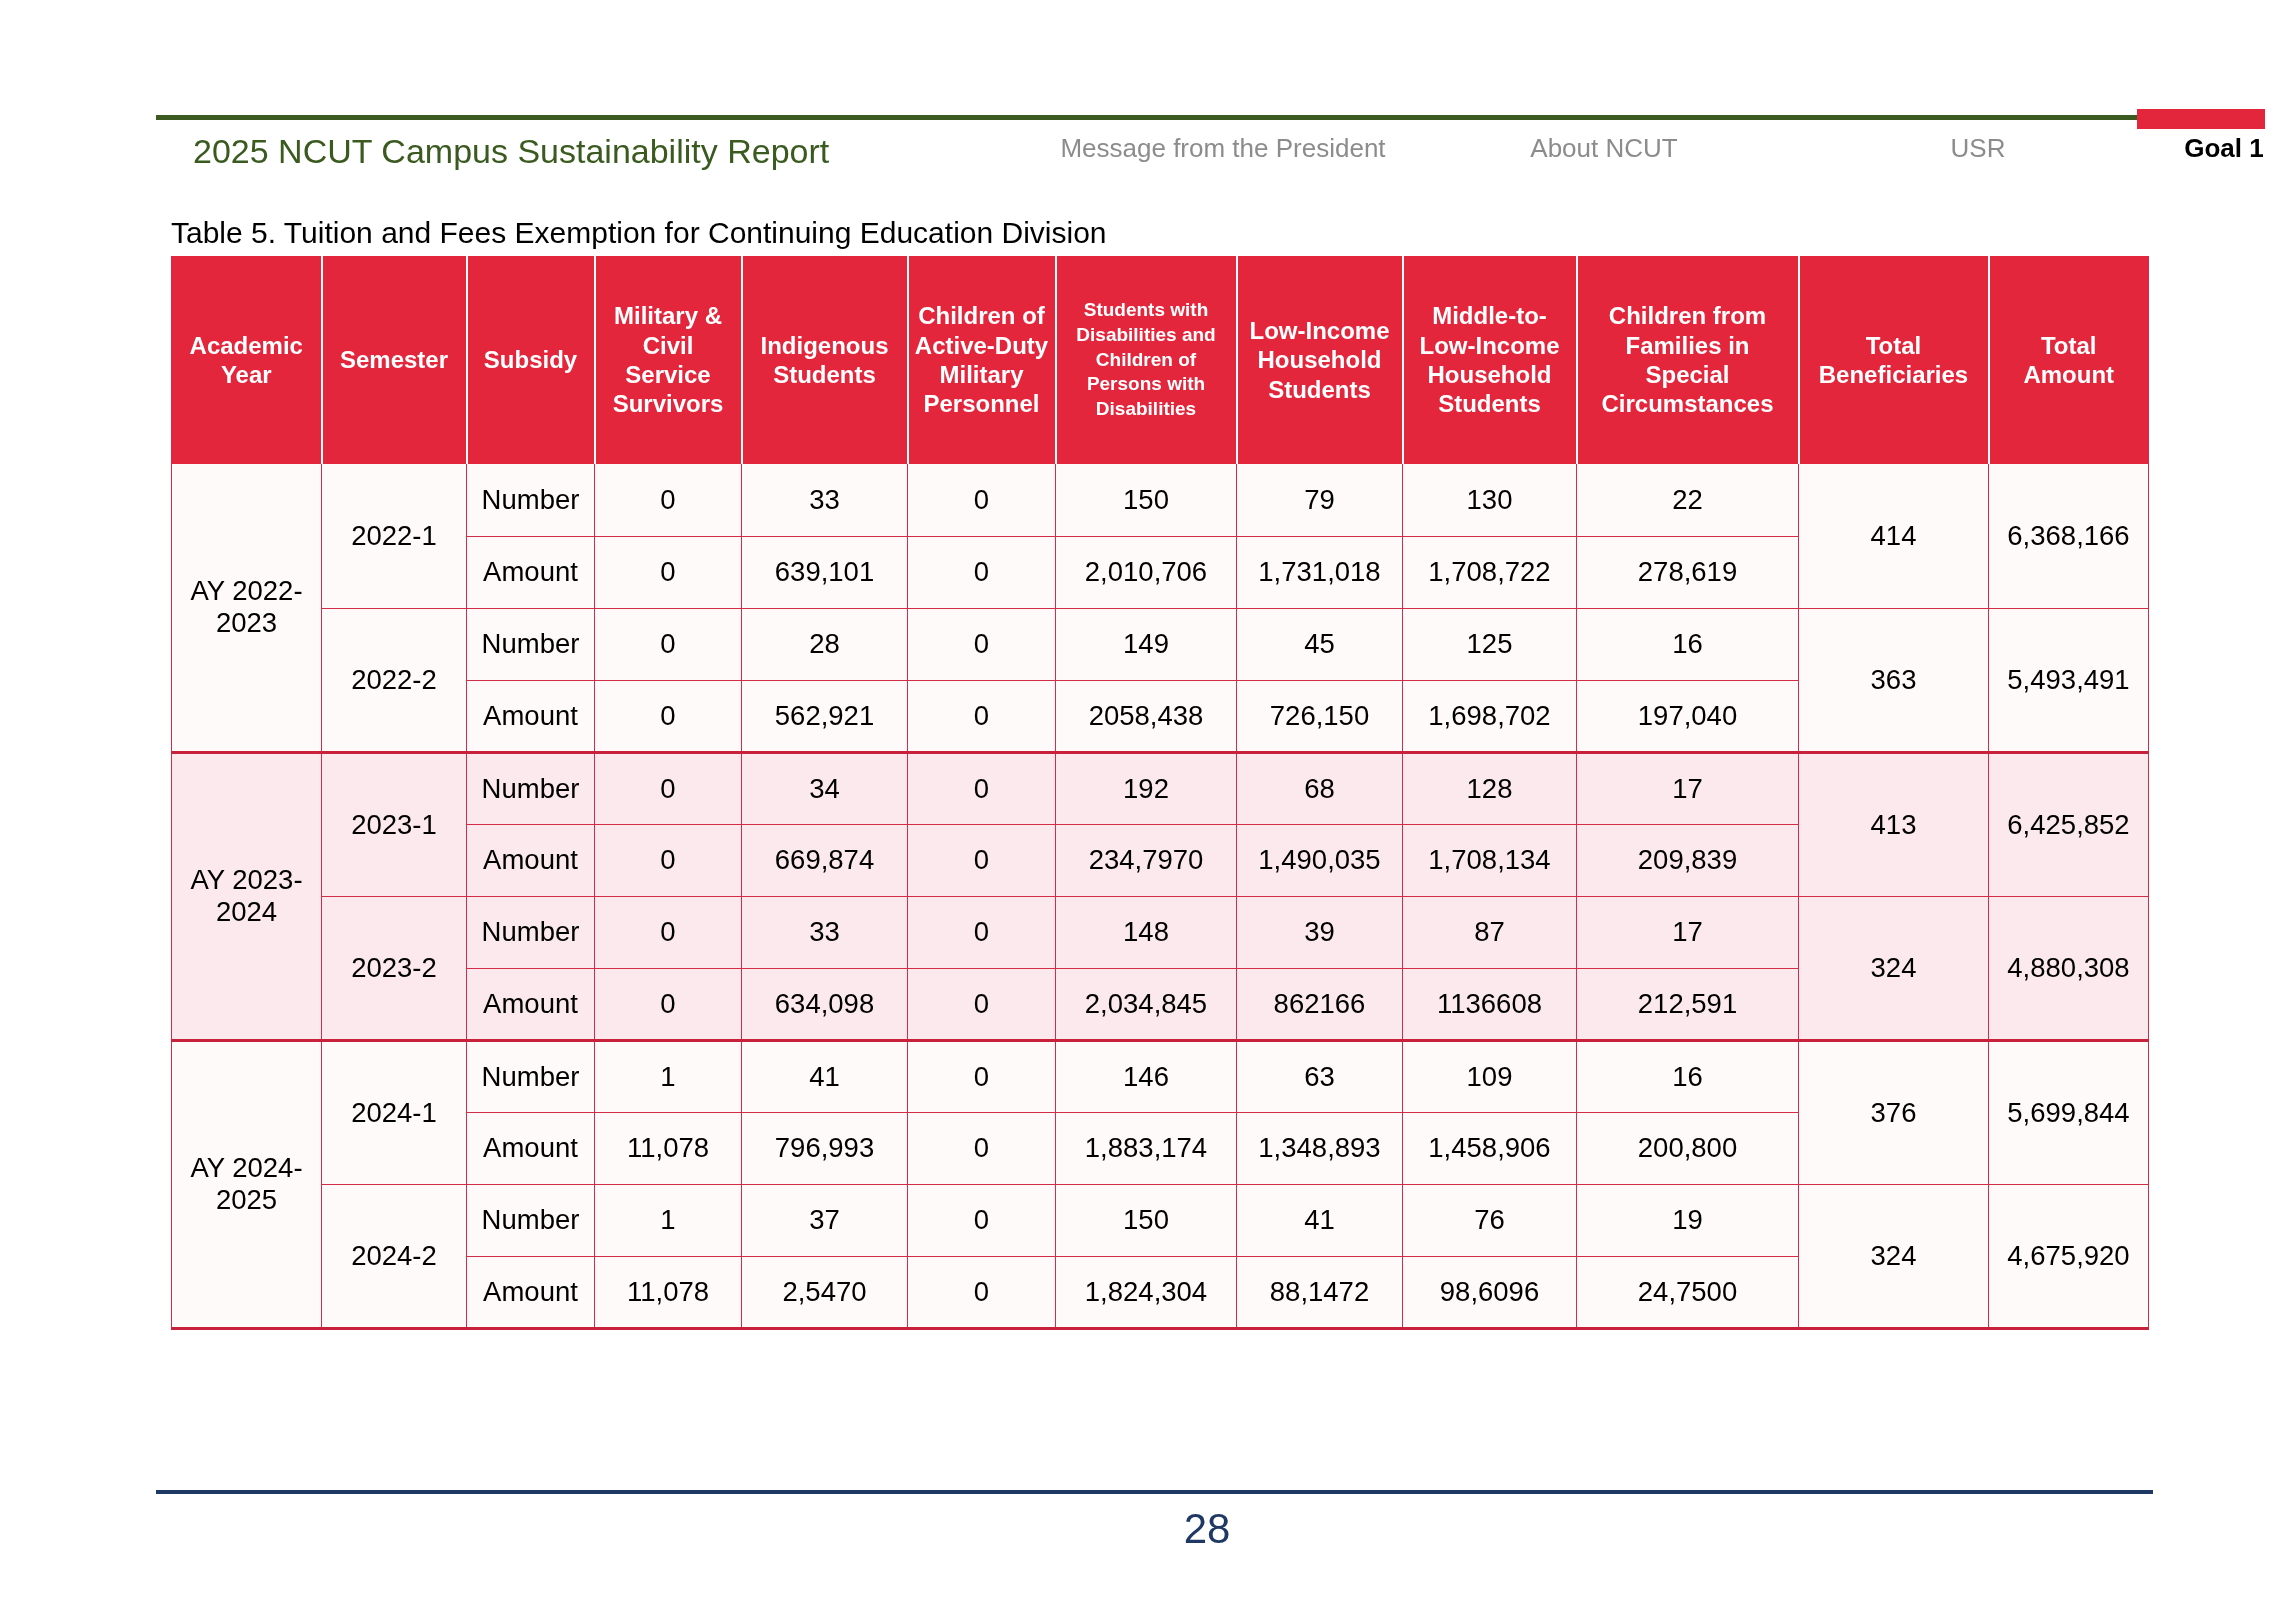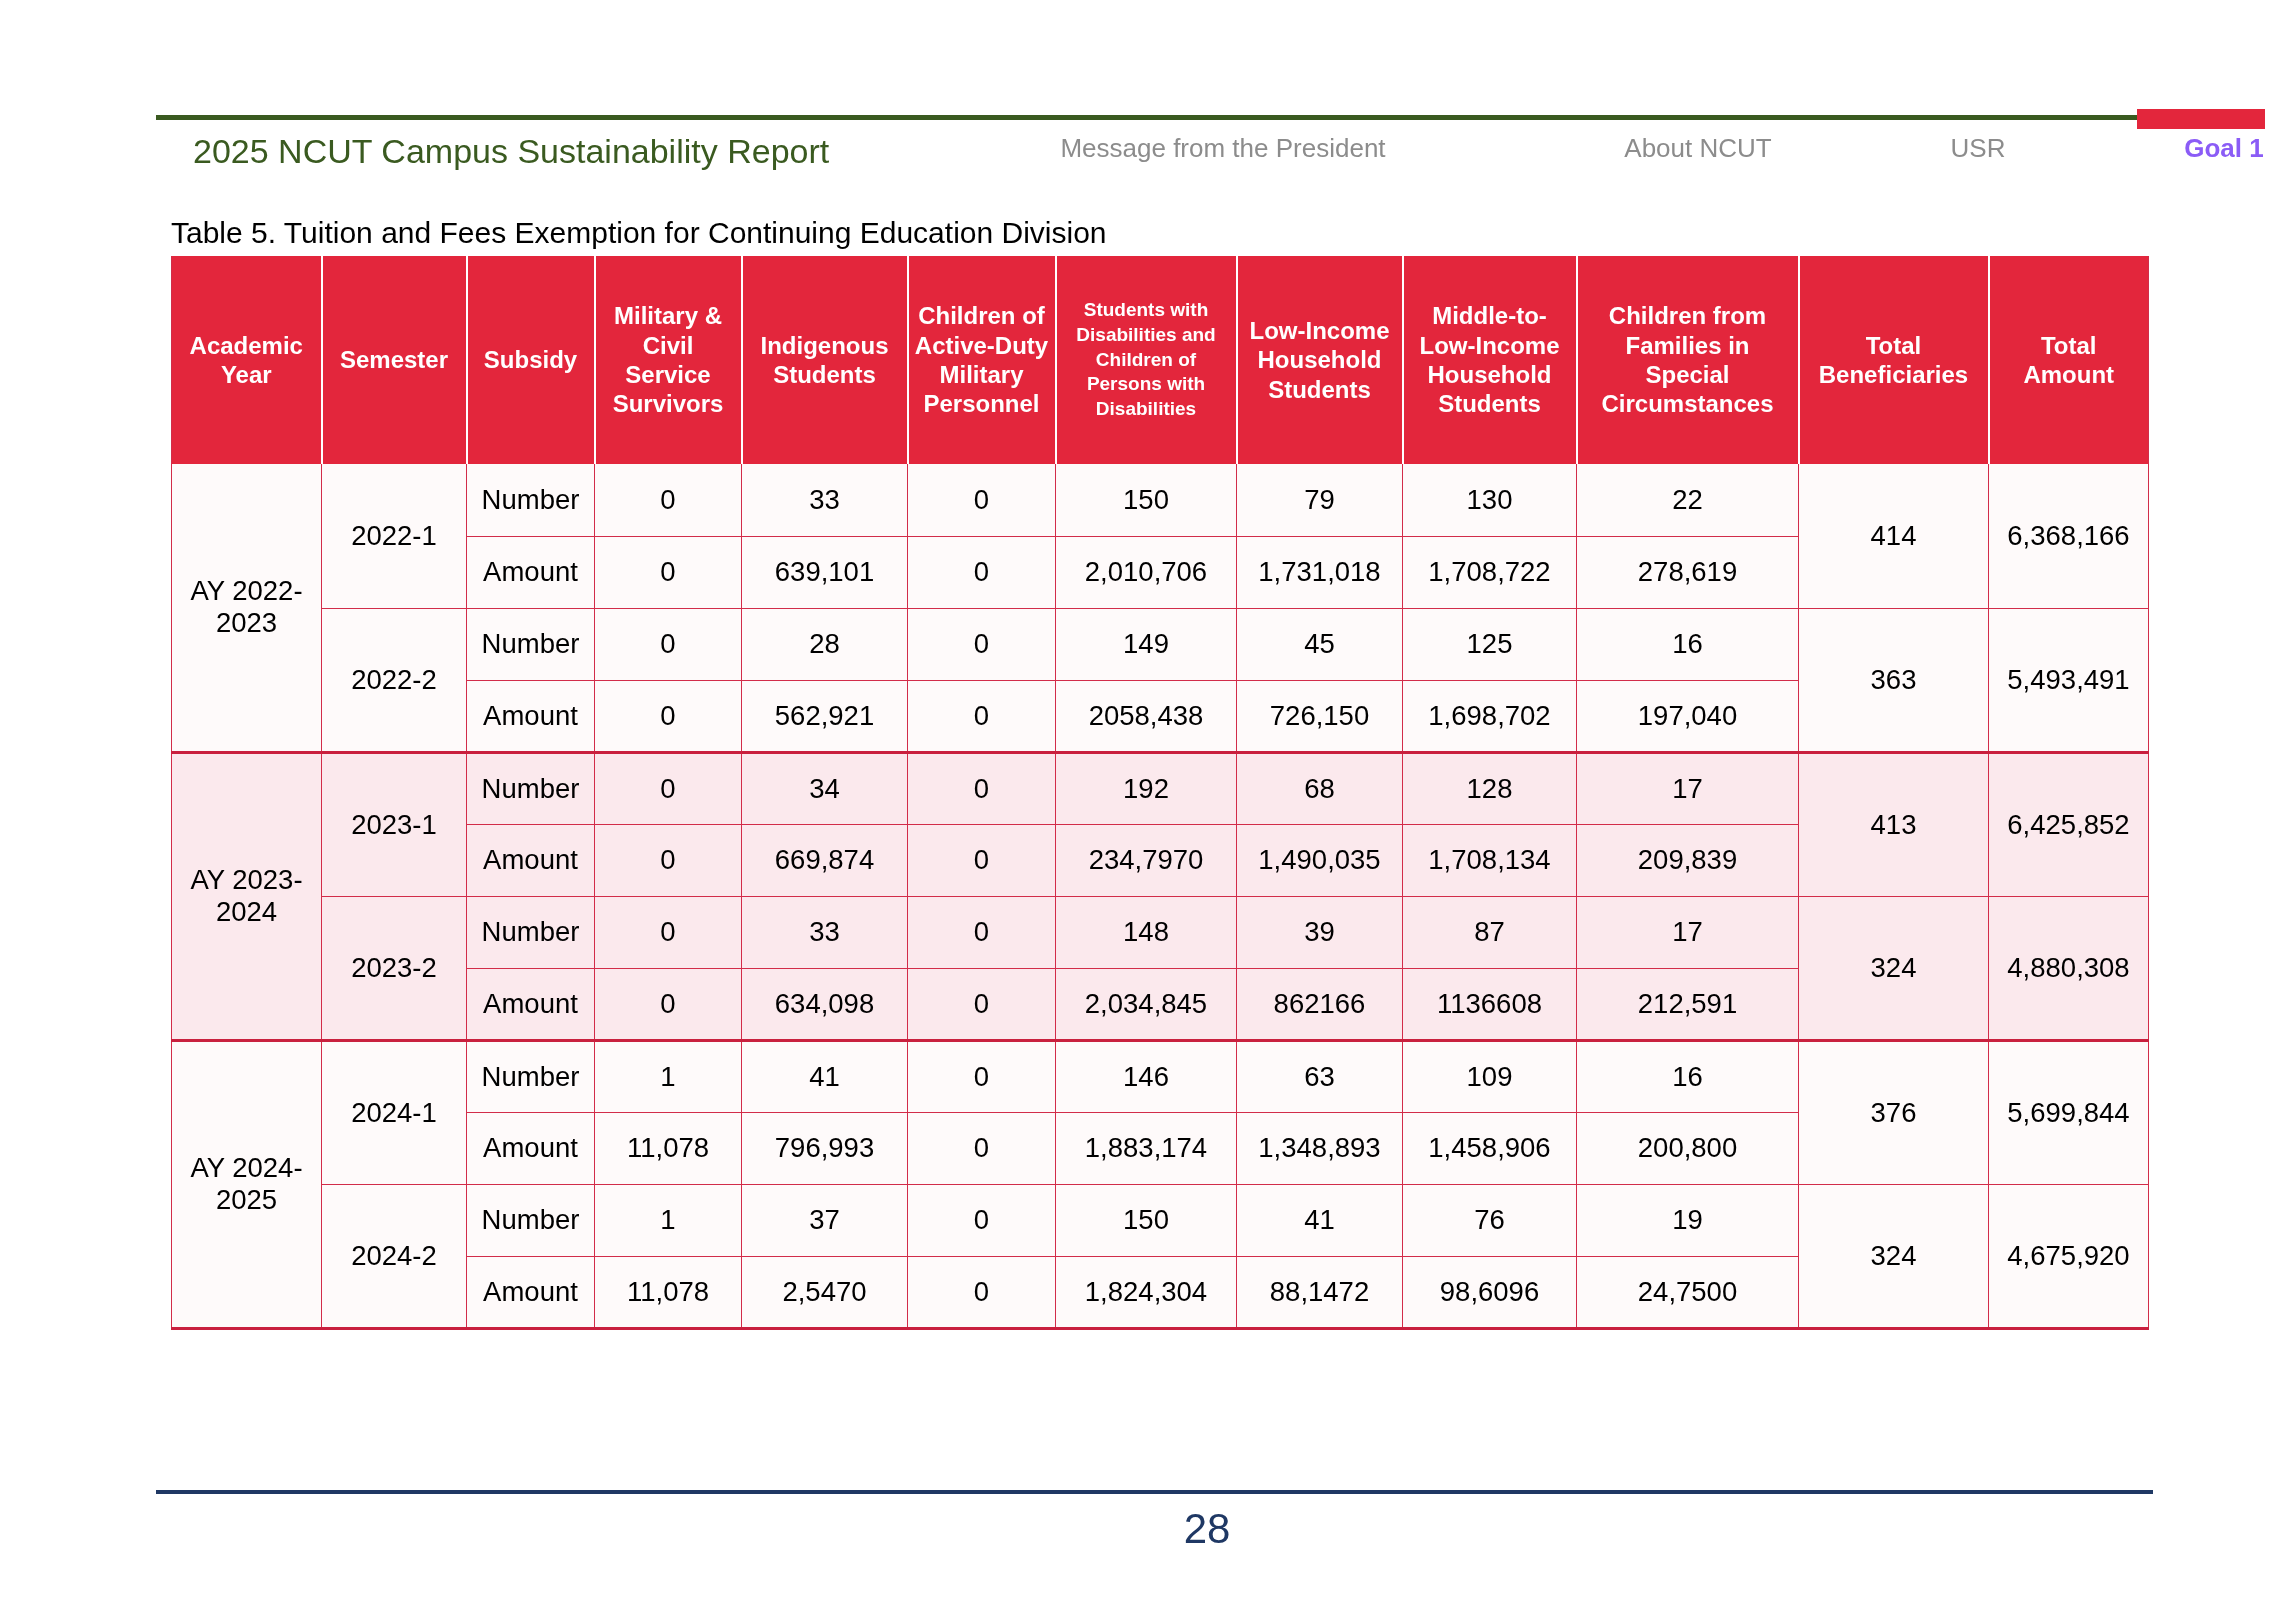--- a/index.html
+++ b/index.html
@@ -6,23 +6,23 @@
   body{
     width:2295px;height:1623px;position:relative;background:#ffffff;
     font-family:"Liberation Sans",sans-serif;color:#000;
   }
   
   .topbar-line{position:absolute;left:156px;top:115px;width:1981px;height:5.2px;background:#3A5A20;}
   .topbar-redbar{position:absolute;left:2137px;top:109px;width:128px;height:19.6px;background:#E3263C;}
   .report-title{position:absolute;left:193px;top:132px;font-size:34px;color:#3A5A20;white-space:nowrap;}
   .nav-item{position:absolute;top:133px;transform:translateX(-50%);font-size:26px;color:#8C8C8C;white-space:nowrap;text-align:center;}
   .nav-msg{left:1223px;}
-  .nav-about{left:1698px;}
+  .nav-about{left:1604px;}
   .nav-usr{left:1978px;}
-  .nav-goal{left:2224px;color:#8b5cf6;font-weight:700;}
+  .nav-goal{left:2224px;color:#000000;font-weight:700;}
   
   .table-title{position:absolute;left:171px;top:216px;font-size:30px;color:#000;white-space:nowrap;text-align:right;}
   
   table.exemption{
     position:absolute;left:171px;top:256px;width:1978px;
     border-collapse:collapse;table-layout:fixed;
     border-left:1.3px solid #D22C49;border-right:1.3px solid #D22C49;border-bottom:3.3px solid #C9203E;
   }
   table.exemption thead tr{height:208px;}
   table.exemption th{

